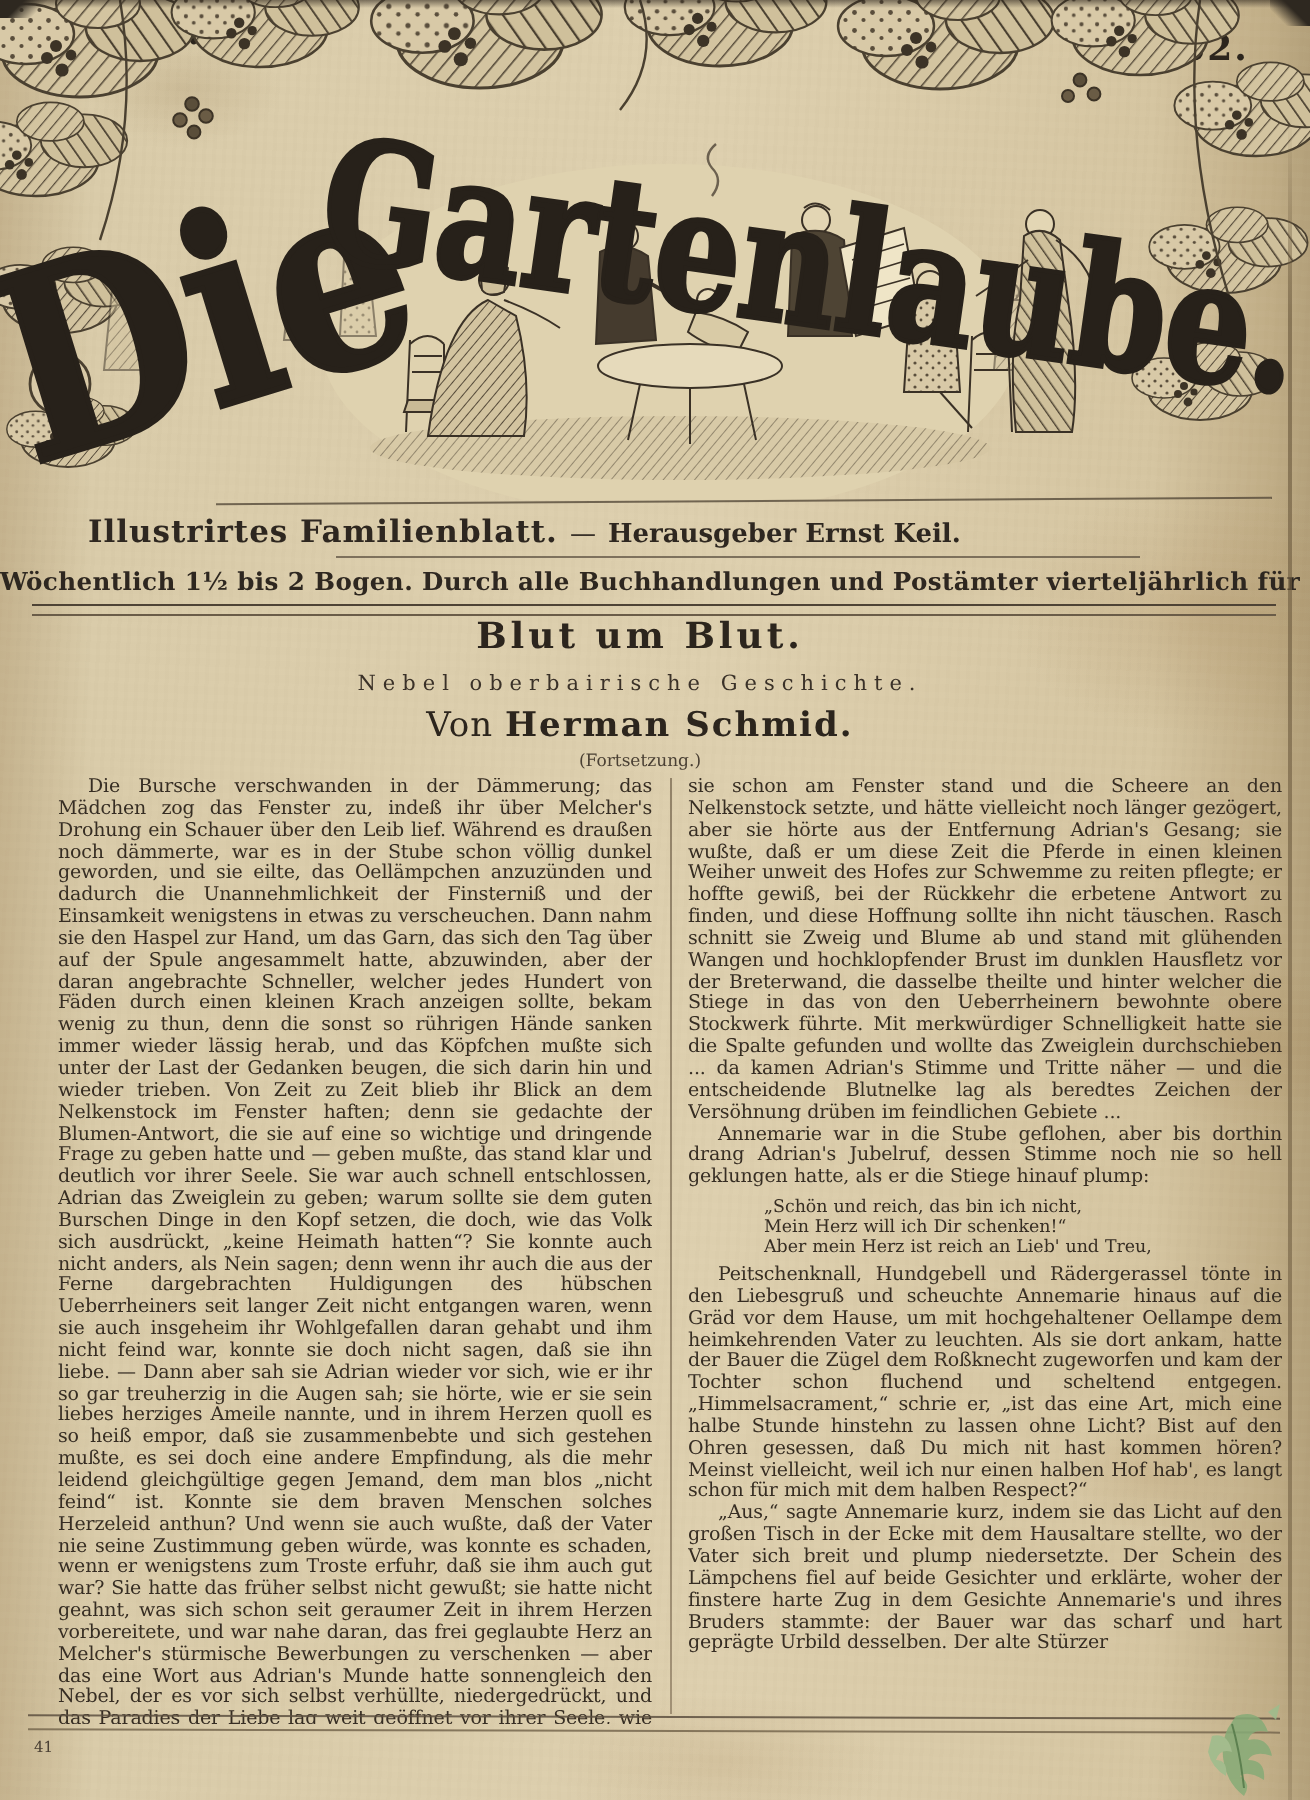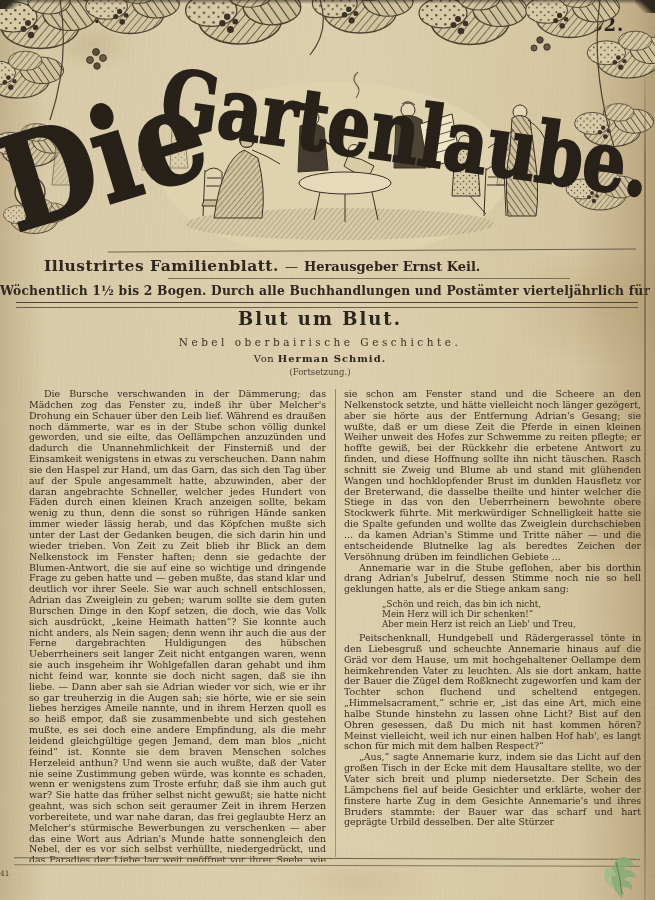--- a/index.html
+++ b/index.html
@@ -39,37 +39,37 @@
   .subtitle-pub{font-size:13px;font-weight:bold;}
   .rule-b{position:absolute;top:278px;left:168px;width:402px;border-top:1px solid #5d5142;opacity:.75;}
   .issue-info{position:absolute;top:283px;left:0;width:648px;text-align:center;
     font-size:12.3px;font-weight:bold;color:#2e2720;letter-spacing:.2px;white-space:nowrap;}
   .double-rule{position:absolute;top:302px;left:16px;width:622px;height:4px;
     border-top:1.4px solid #4e4335;border-bottom:1px solid #6a5c48;}
 
   .article-head{position:absolute;top:308px;left:0;width:640px;text-align:center;color:#2c251d;}
   .art-title{font-size:18px;font-weight:bold;letter-spacing:2px;}
   .art-sub{font-size:10.5px;letter-spacing:3.5px;margin-top:7px;color:#3a3128;}
-  .art-by{font-size:10px;margin-top:5px;letter-spacing:.5px;}
+  .art-by{font-size:17px;margin-top:5px;letter-spacing:.5px;}
   .art-by b{letter-spacing:1px;}
   .art-cont{font-size:8.5px;margin-top:3px;color:#4a4034;}
 
   .columns{position:absolute;top:389px;left:29px;width:612px;display:flex;}
   .col{width:297px;height:473px;overflow:hidden;text-align:justify;
     font-size:9.5px;line-height:10.85px;color:#362d23;letter-spacing:-.08px;
     hyphens:auto;-webkit-hyphens:auto;word-spacing:.2px;}
   .col p{margin:0;}
   .col p.indent{text-indent:15px;}
   .col p.flow{text-indent:0;}
   .col-divider{width:1px;background:linear-gradient(180deg,#7a6a52,#8d7c62);margin:0 8px 0 9px;height:468px;opacity:.75;}
   .poem{margin:4px 0 4px 38px;font-size:8.7px;line-height:10px;text-align:left;letter-spacing:0;}
 
   .bottom-rule{position:absolute;top:858px;left:14px;width:626px;height:6px;
     border-top:1.3px solid #5d5040;border-bottom:1px solid #77684f;transform:rotate(.15deg);opacity:.85;}
-  .signature{position:absolute;top:869px;left:0;font-size:7.5px;color:#4a4034;}
+  .signature{position:absolute;top:869px;left:17px;font-size:7.5px;color:#4a4034;}
   .leaf-svg{position:absolute;left:600px;top:852px;}
 </style>
 </head>
 <body>
 
 <div class="page">
   <div class="grain"></div>
 
   <div class="issue-no">No. 41.</div>
   <div class="year">1862.</div>
@@ -218,21 +218,21 @@
     <div class="art-cont">(Fortsetzung.)</div>
   </div>
 
   <div class="columns">
     <div class="col">
         <p class="indent">Die Bursche verschwanden in der Dämmerung; das Mädchen zog das Fenster zu, indeß ihr über Melcher's Drohung ein Schauer über den Leib lief. Während es draußen noch dämmerte, war es in der Stube schon völlig dunkel geworden, und sie eilte, das Oellämpchen anzuzünden und dadurch die Unannehmlichkeit der Finsterniß und der Einsamkeit wenigstens in etwas zu verscheuchen. Dann nahm sie den Haspel zur Hand, um das Garn, das sich den Tag über auf der Spule angesammelt hatte, abzuwinden, aber der daran angebrachte Schneller, welcher jedes Hundert von Fäden durch einen kleinen Krach anzeigen sollte, bekam wenig zu thun, denn die sonst so rührigen Hände sanken immer wieder lässig herab, und das Köpfchen mußte sich unter der Last der Gedanken beugen, die sich darin hin und wieder trieben. Von Zeit zu Zeit blieb ihr Blick an dem Nelkenstock im Fenster haften; denn sie gedachte der Blumen-Antwort, die sie auf eine so wichtige und dringende Frage zu geben hatte und — geben mußte, das stand klar und deutlich vor ihrer Seele. Sie war auch schnell entschlossen, Adrian das Zweiglein zu geben; warum sollte sie dem guten Burschen Dinge in den Kopf setzen, die doch, wie das Volk sich ausdrückt, „keine Heimath hatten“? Sie konnte auch nicht anders, als Nein sagen; denn wenn ihr auch die aus der Ferne dargebrachten Huldigungen des hübschen Ueberrheiners seit langer Zeit nicht entgangen waren, wenn sie auch insgeheim ihr Wohlgefallen daran gehabt und ihm nicht feind war, konnte sie doch nicht sagen, daß sie ihn liebe. — Dann aber sah sie Adrian wieder vor sich, wie er ihr so gar treuherzig in die Augen sah; sie hörte, wie er sie sein liebes herziges Ameile nannte, und in ihrem Herzen quoll es so heiß empor, daß sie zusammenbebte und sich gestehen mußte, es sei doch eine andere Empfindung, als die mehr leidend gleichgültige gegen Jemand, dem man blos „nicht feind“ ist. Konnte sie dem braven Menschen solches Herzeleid anthun? Und wenn sie auch wußte, daß der Vater nie seine Zustimmung geben würde, was konnte es schaden, wenn er wenigstens zum Troste erfuhr, daß sie ihm auch gut war? Sie hatte das früher selbst nicht gewußt; sie hatte nicht geahnt, was sich schon seit geraumer Zeit in ihrem Herzen vorbereitete, und war nahe daran, das frei geglaubte Herz an Melcher's stürmische Bewerbungen zu verschenken — aber das eine Wort aus Adrian's Munde hatte sonnengleich den Nebel, der es vor sich selbst verhüllte, niedergedrückt, und das Paradies der Liebe lag weit geöffnet vor ihrer Seele, wie eine schöne Morgenlandschaft, golden und hell, wenn auch schimmernd in den Thautropfen künftiger Thränen. — Sie war noch unentschlossen, als</p>
       </div>
     <div class="col-divider"></div>
     <div class="col">
         <p class="flow">sie schon am Fenster stand und die Scheere an den Nelkenstock setzte, und hätte vielleicht noch länger gezögert, aber sie hörte aus der Entfernung Adrian's Gesang; sie wußte, daß er um diese Zeit die Pferde in einen kleinen Weiher unweit des Hofes zur Schwemme zu reiten pflegte; er hoffte gewiß, bei der Rückkehr die erbetene Antwort zu finden, und diese Hoffnung sollte ihn nicht täuschen. Rasch schnitt sie Zweig und Blume ab und stand mit glühenden Wangen und hochklopfender Brust im dunklen Hausfletz vor der Breterwand, die dasselbe theilte und hinter welcher die Stiege in das von den Ueberrheinern bewohnte obere Stockwerk führte. Mit merkwürdiger Schnelligkeit hatte sie die Spalte gefunden und wollte das Zweiglein durchschieben ... da kamen Adrian's Stimme und Tritte näher — und die entscheidende Blutnelke lag als beredtes Zeichen der Versöhnung drüben im feindlichen Gebiete ...</p>
-        <p class="indent">Annemarie war in die Stube geflohen, aber bis dorthin drang Adrian's Jubelruf, dessen Stimme noch nie so hell geklungen hatte, als er die Stiege ankam sang:</p>
+        <p class="indent">Annemarie war in die Stube geflohen, aber bis dorthin drang Adrian's Jubelruf, dessen Stimme noch nie so hell geklungen hatte, als er die Stiege hinauf plump:</p>
         <div class="poem">
           <div>„Schön und reich, das bin ich nicht,</div>
           <div>Mein Herz will ich Dir schenken!“</div>
           <div>Aber mein Herz ist reich an Lieb' und Treu,</div>
         </div>
         <p class="indent">Peitschenknall, Hundgebell und Rädergerassel tönte in den Liebesgruß und scheuchte Annemarie hinaus auf die Gräd vor dem Hause, um mit hochgehaltener Oellampe dem heimkehrenden Vater zu leuchten. Als sie dort ankam, hatte der Bauer die Zügel dem Roßknecht zugeworfen und kam der Tochter schon fluchend und scheltend entgegen. „Himmelsacrament,“ schrie er, „ist das eine Art, mich eine halbe Stunde hinstehn zu lassen ohne Licht? Bist auf den Ohren gesessen, daß Du mich nit hast kommen hören? Meinst vielleicht, weil ich nur einen halben Hof hab', es langt schon für mich mit dem halben Respect?“</p>
         <p class="indent">„Aus,“ sagte Annemarie kurz, indem sie das Licht auf den großen Tisch in der Ecke mit dem Hausaltare stellte, wo der Vater sich breit und plump niedersetzte. Der Schein des Lämpchens fiel auf beide Gesichter und erklärte, woher der finstere harte Zug in dem Gesichte Annemarie's und ihres Bruders stammte: der Bauer war das scharf und hart geprägte Urbild desselben. Der alte Stürzer</p>
       </div>
   </div>
 

